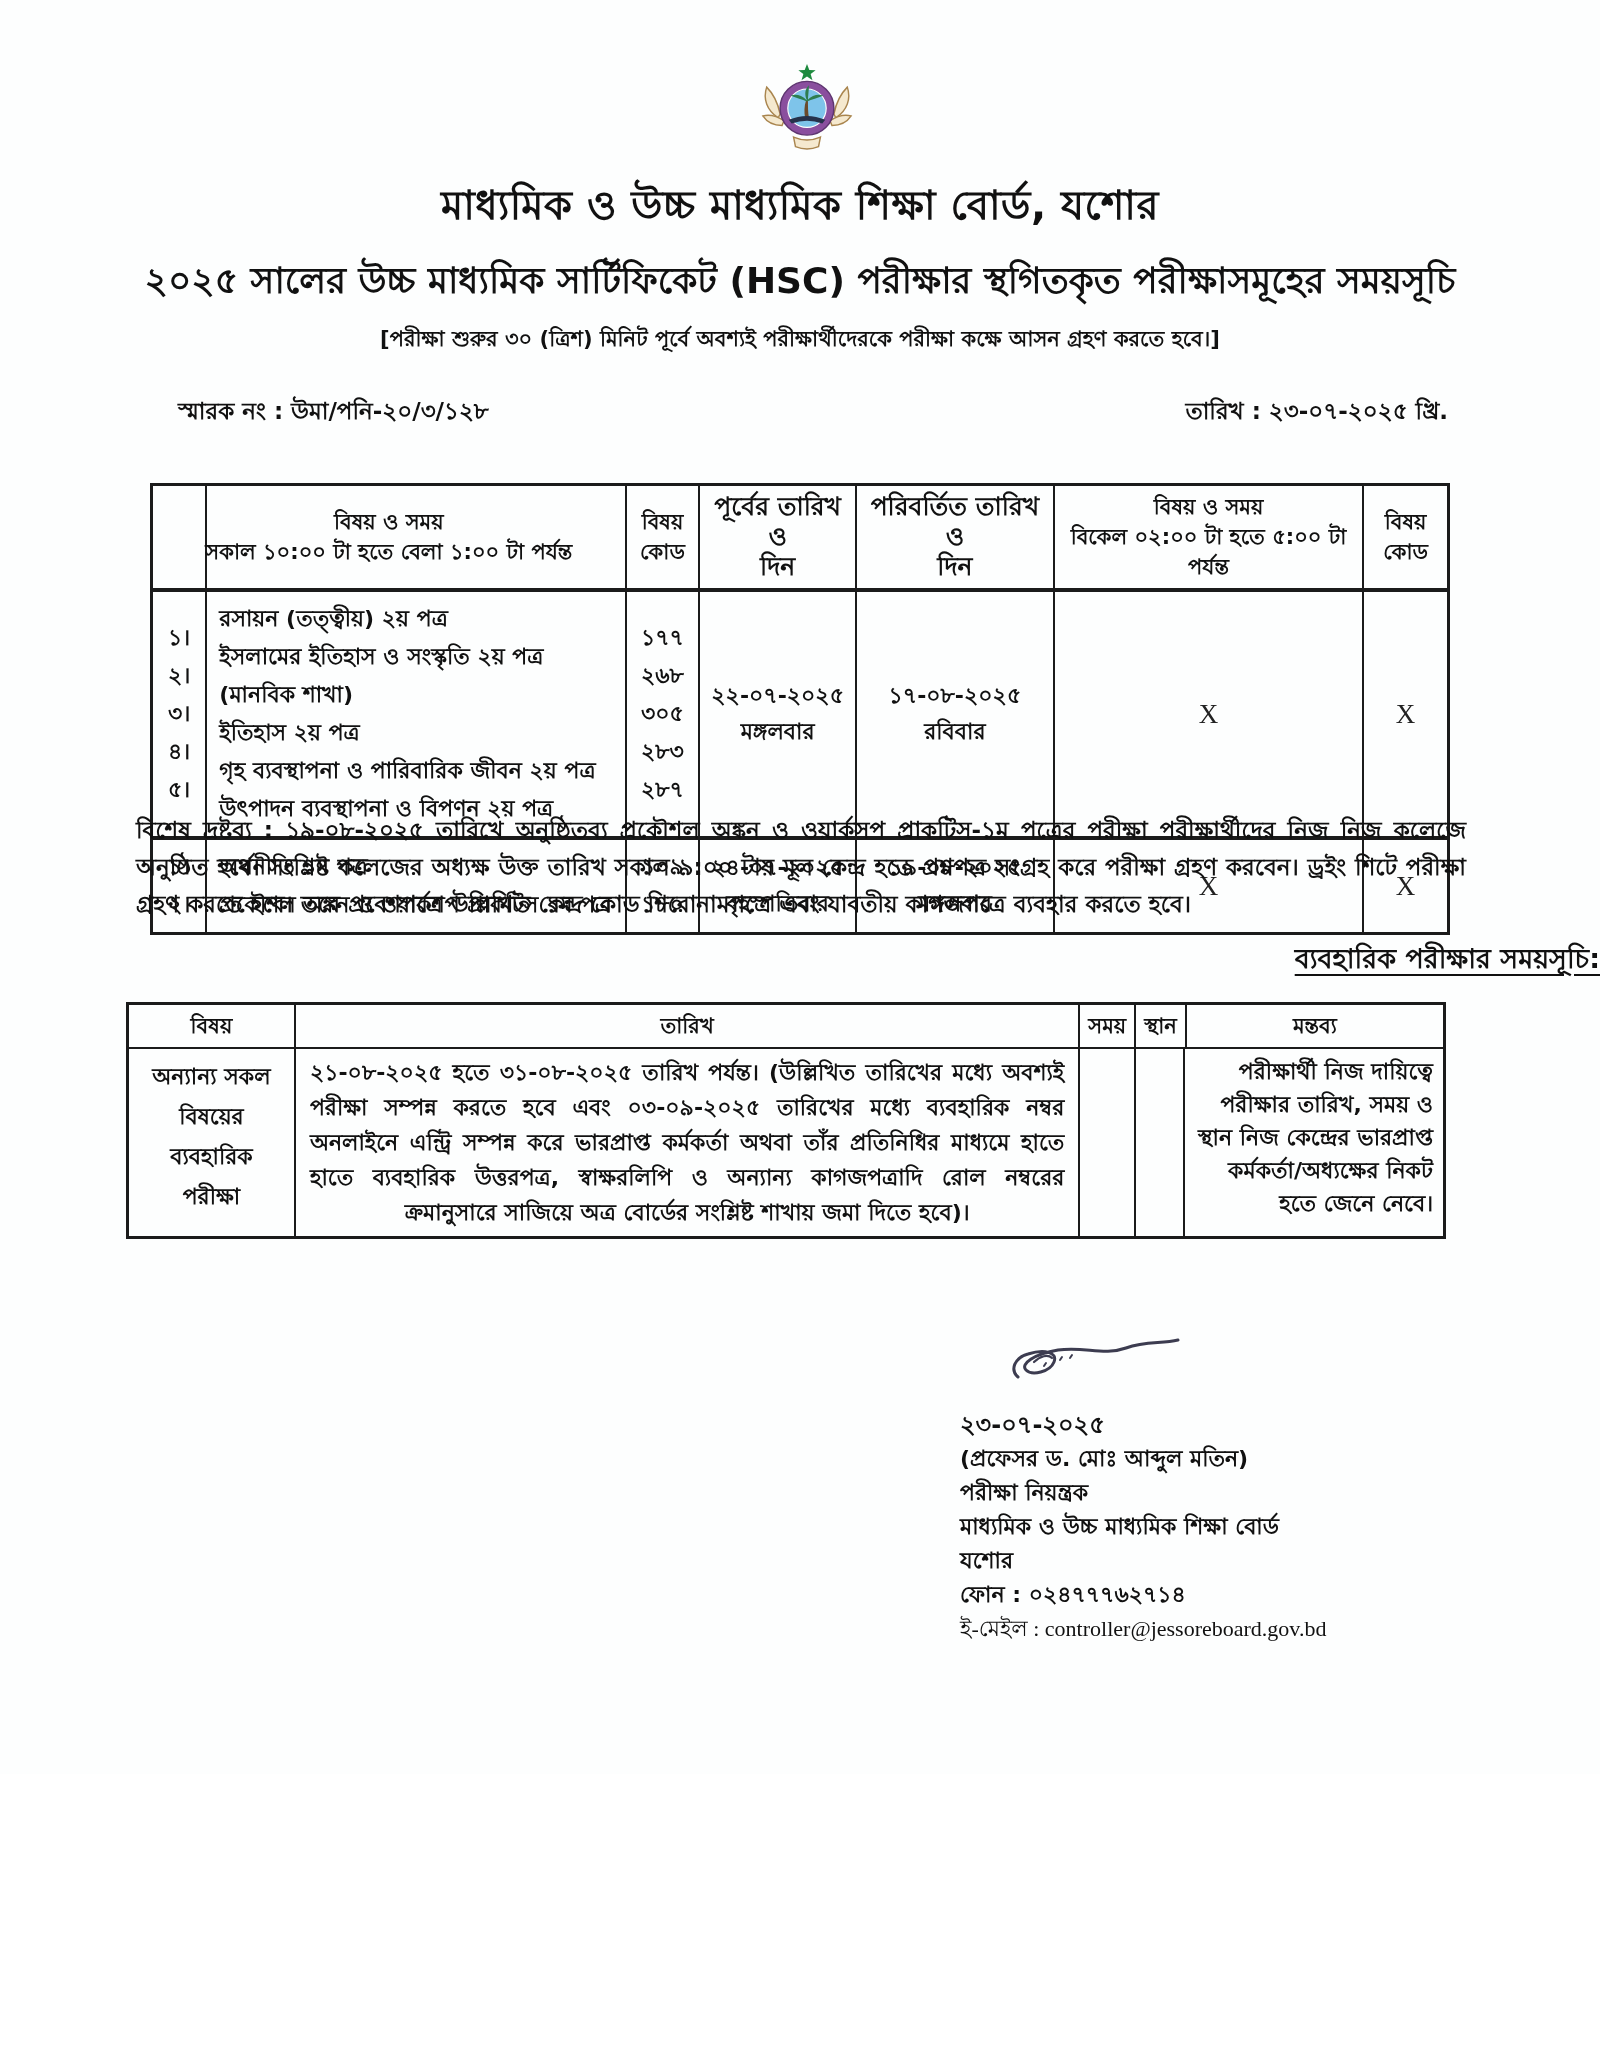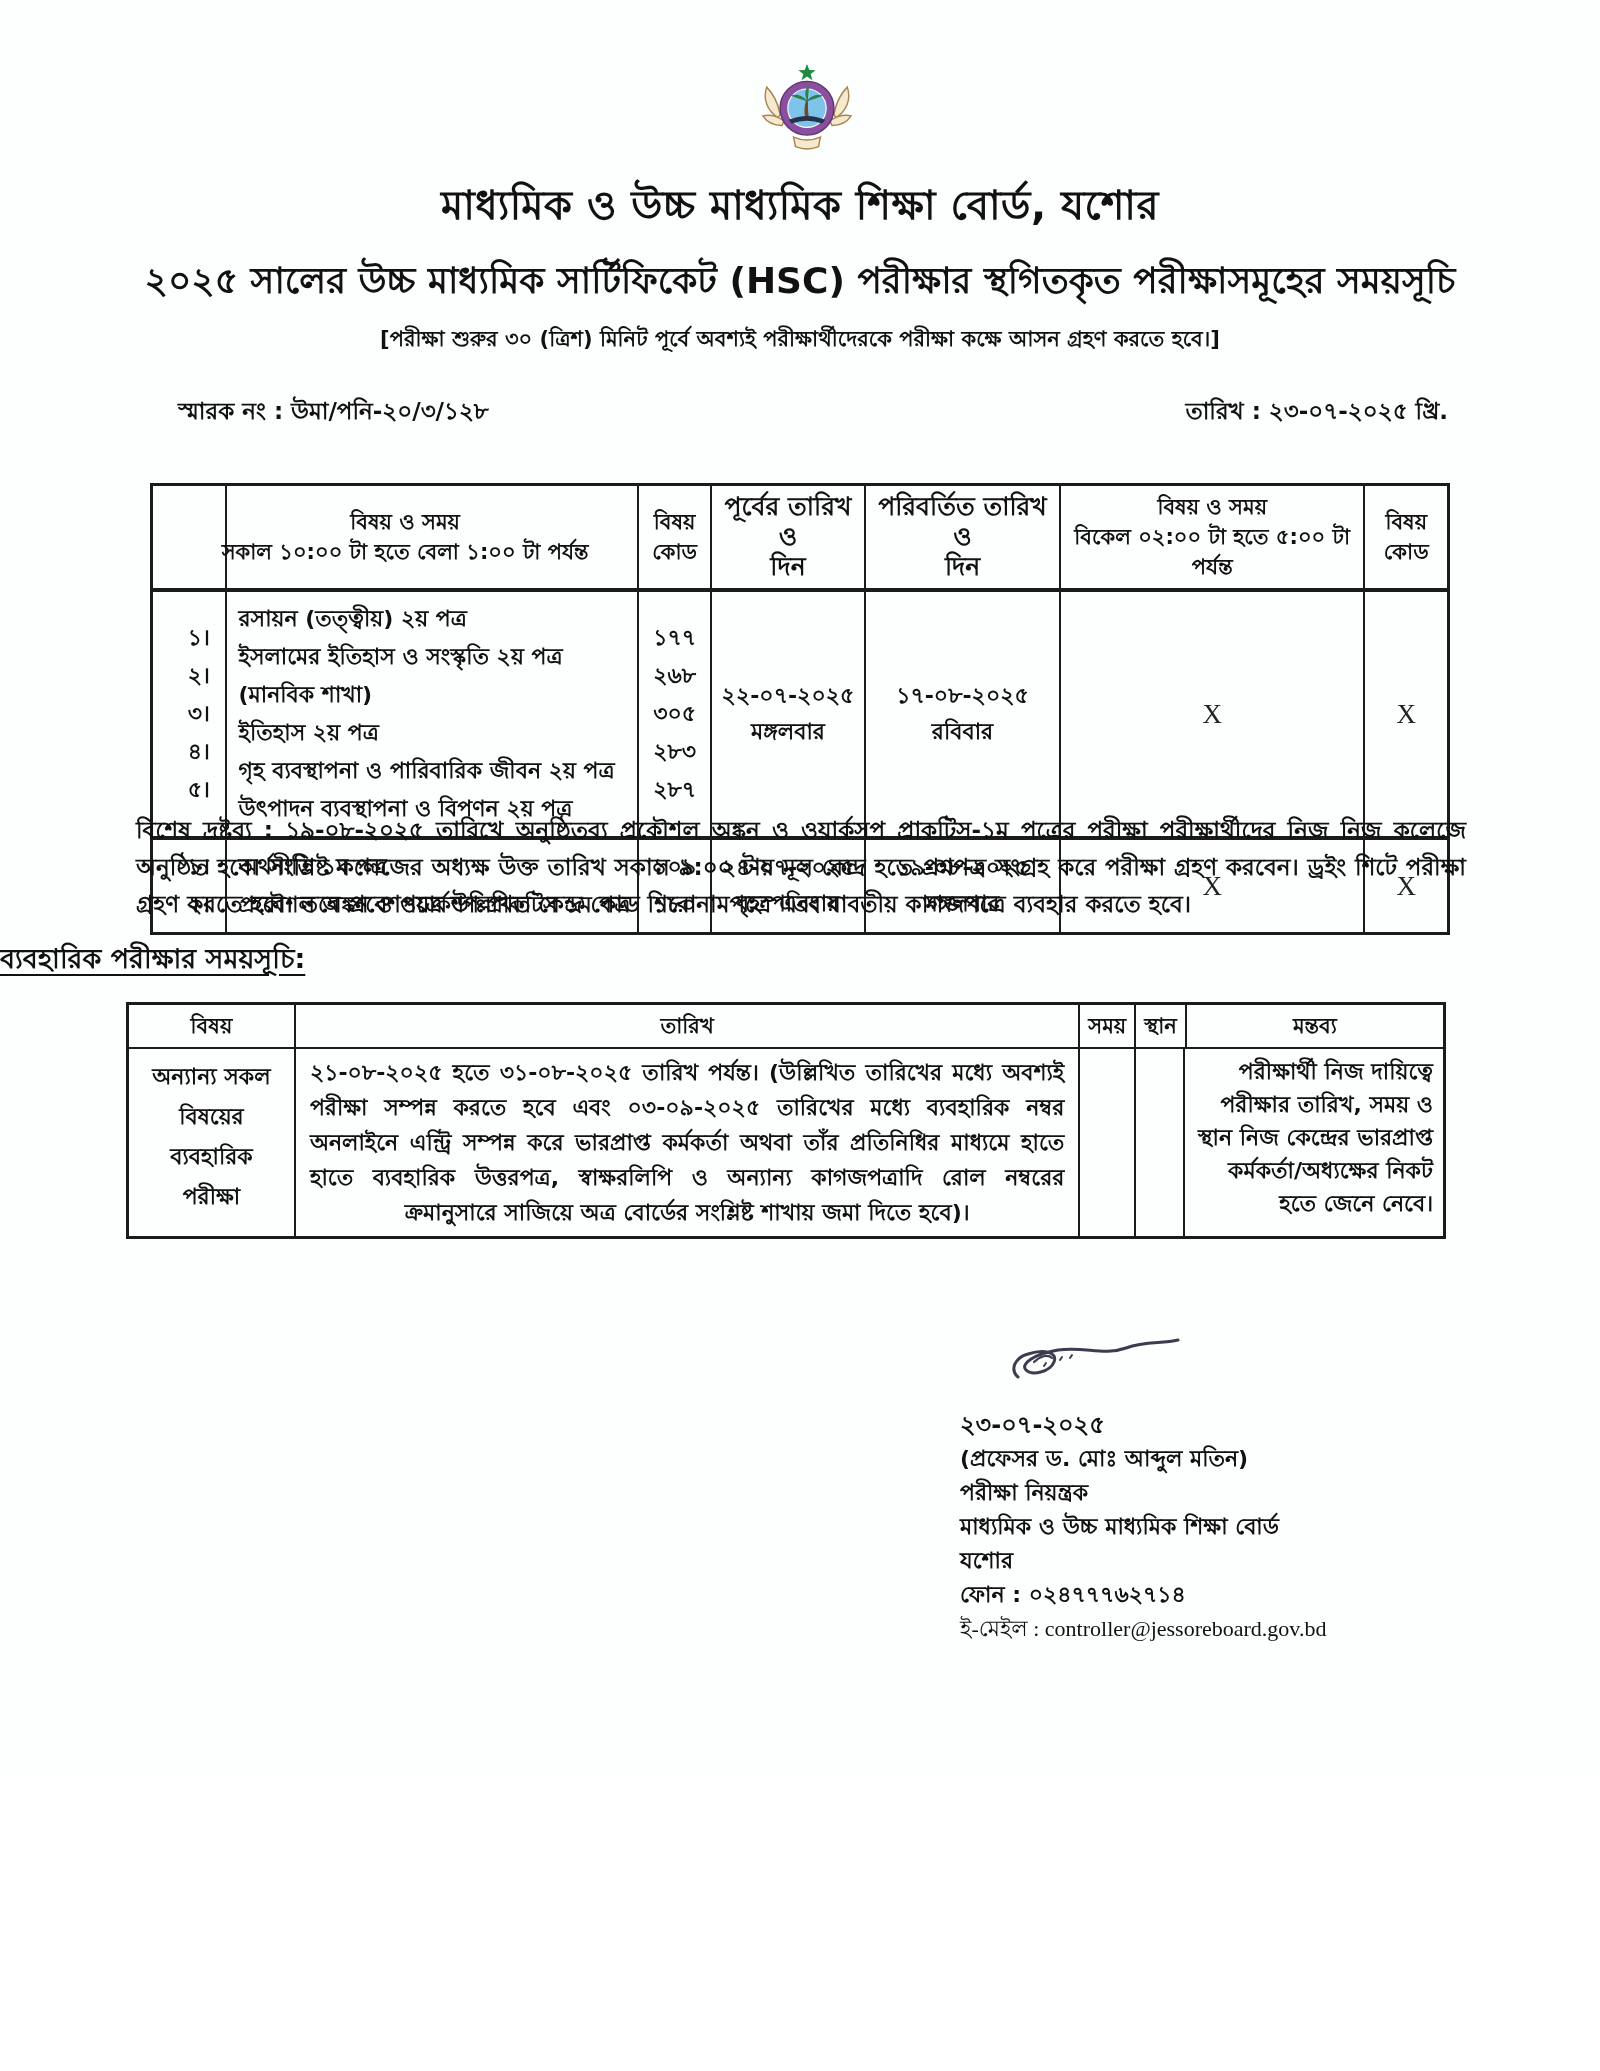--- a/index.html
+++ b/index.html
@@ -14,21 +14,21 @@
   .logo-wrap { display:flex; justify-content:center; margin-left:14px; }
   .board-name { margin-top:8px; font-size:40px; font-weight:700; letter-spacing:0.5px; }
   .notice-title { margin-top:12px; font-size:36px; font-weight:700; }
   .instruction { margin-top:10px; font-size:21px; font-weight:700; }
   
   .memo-row { position:absolute; top:393px; left:0; width:100%; font-size:23px; font-weight:600; }
   .memo-num { position:absolute; left:178px; top:0; }
   .memo-date { position:absolute; right:152px; top:0; }
   
   .t1 { position:absolute; left:150px; top:483px; width:1300px; border:3px solid #1b1b1b; }
-  .t1 .trow { display:flex; width:100%;padding-left:20px; }
+  .t1 .trow { display:flex; width:100%; }
   .t1 .cell { border-right:2px solid #1b1b1b; display:flex; flex-direction:column; justify-content:center; align-items:center; text-align:center; }
   .t1 .cell:last-child { border-right:none; }
   .t1 .hrow { border-bottom:4px solid #1b1b1b; min-height:88px; }
   .t1 .hrow .cell { font-size:21px; font-weight:600; padding:6px 4px; line-height:30px; }
   .t1 .hrow .big { font-size:25px; font-weight:700; }
   .t1 .grp1 { border-bottom:4px solid #1b1b1b; }
   .t1 .c-serial { flex:0 0 4.2%; }
   .t1 .c-subject { flex:0 0 32.4%; }
   .t1 .c-code { flex:0 0 5.7%; }
   .t1 .c-prev { flex:0 0 12.1%; }
@@ -38,22 +38,22 @@
   .t1 .stack { justify-content:center; padding:8px 0; }
   .t1 .stack > div { line-height:38px; font-size:22px; font-weight:600; }
   .t1 .grp1 .stack > div { line-height:38px; }
   .t1 .left-stack { align-items:flex-start; text-align:left; padding-left:12px; }
   .t1 .datecell > div { line-height:36px; font-size:22px; font-weight:600; }
   .t1 .xmark { font-family:"Liberation Serif","DejaVu Serif",serif; font-size:27px; font-weight:400; color:#222; }
   
   .note { position:absolute; left:136px; top:812px; width:1330px; font-size:23px; font-weight:600;
           line-height:37px; text-align:justify; }
   
-  .prac-head { position:absolute; top:938px; left:0; width:100%; text-align:left;
-               font-size:27px; font-weight:700; }
+  .prac-head { position:absolute; top:938px; left:0; width:100%; text-align:right;
+               font-size:27px; font-weight:700;padding-left:27px; }
   .prac-head span { text-decoration:underline; text-underline-offset:6px; }
   .t2 { position:absolute; left:126px; top:1002px; width:1320px; border:3px solid #1b1b1b; }
   .t2 .trow { display:flex; width:100%; }
   .t2 .cell { border-right:2px solid #1b1b1b; padding:4px 8px; text-align:center; }
   .t2 .cell:last-child { border-right:none; }
   .t2 .hrow { border-bottom:2px solid #1b1b1b; }
   .t2 .hrow .cell { font-size:21px; font-weight:600; line-height:34px; }
   .t2 .c-sub { flex:0 0 12.7%; }
   .t2 .c-date { flex:0 0 59.7%; }
   .t2 .c-time { flex:0 0 4.2%; }

